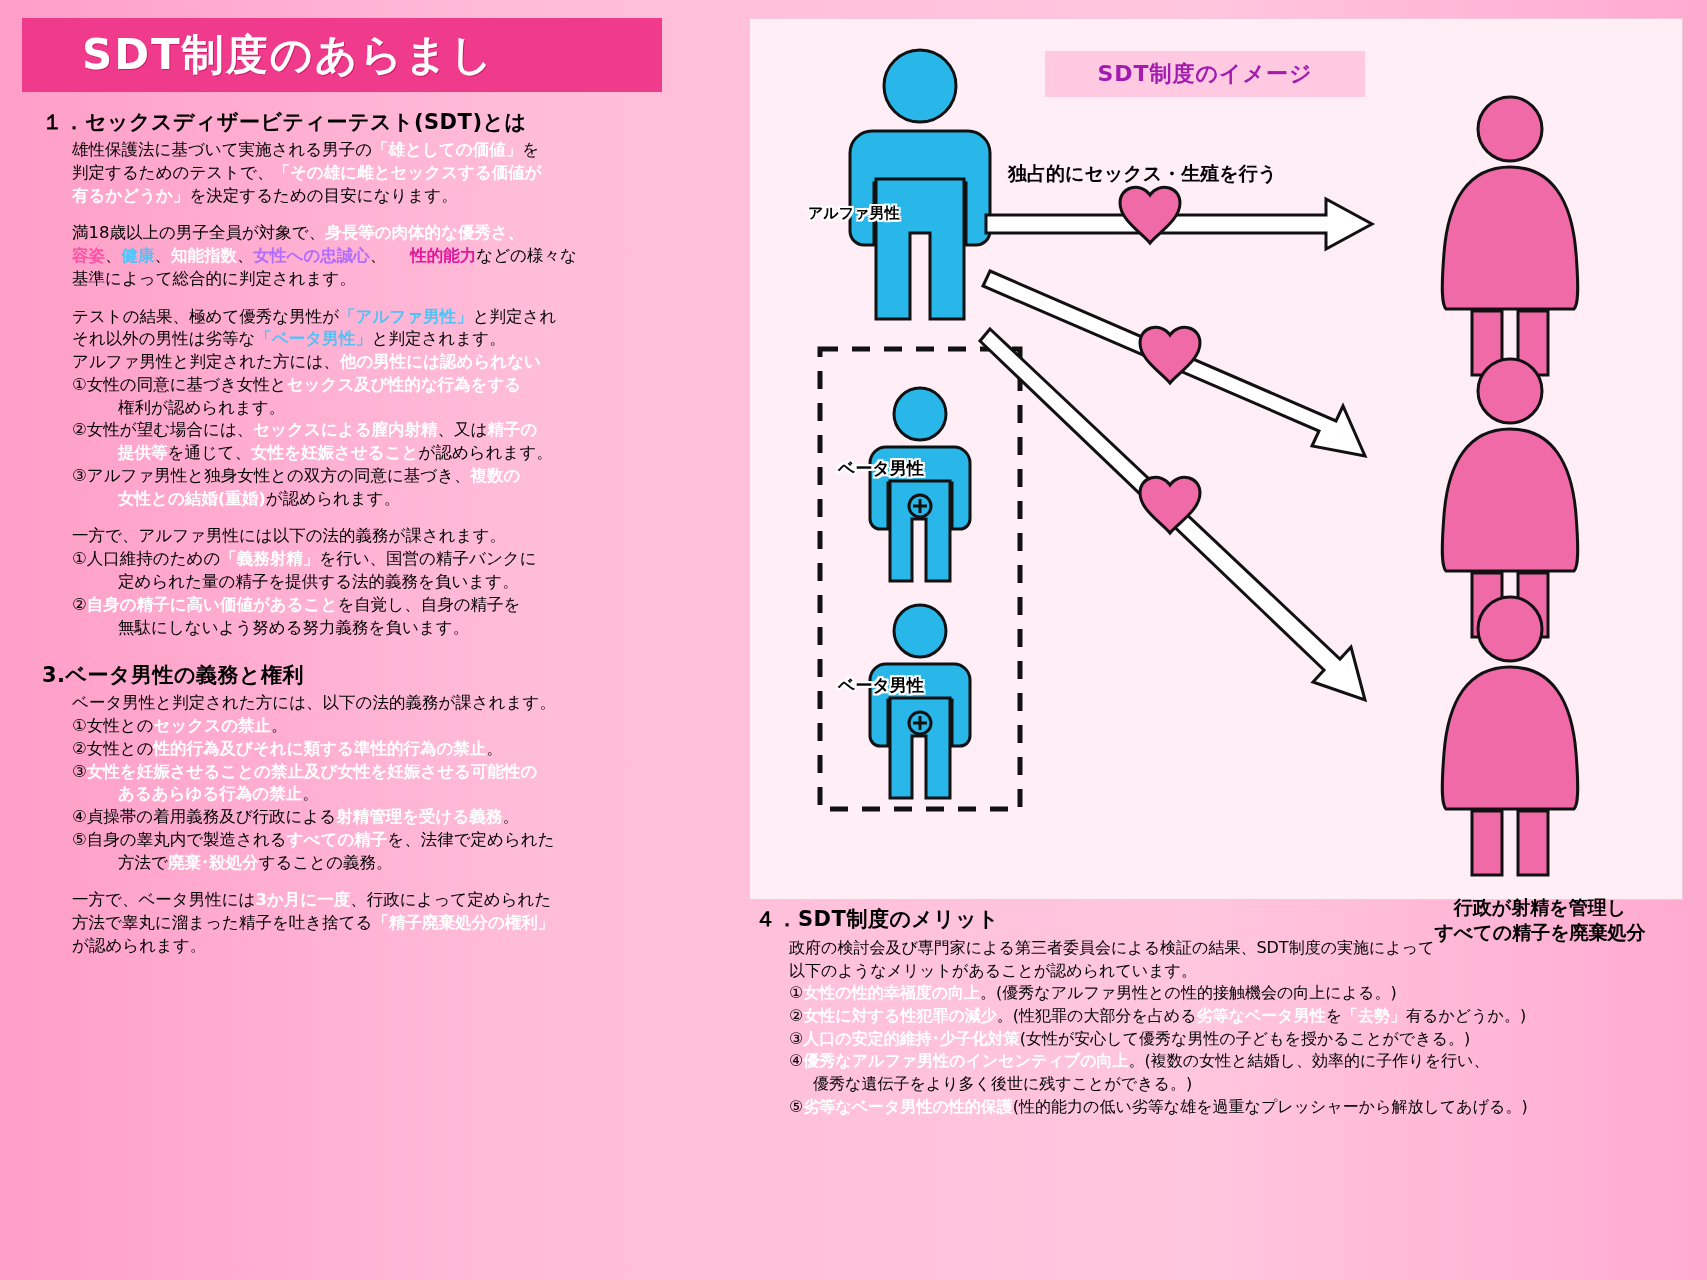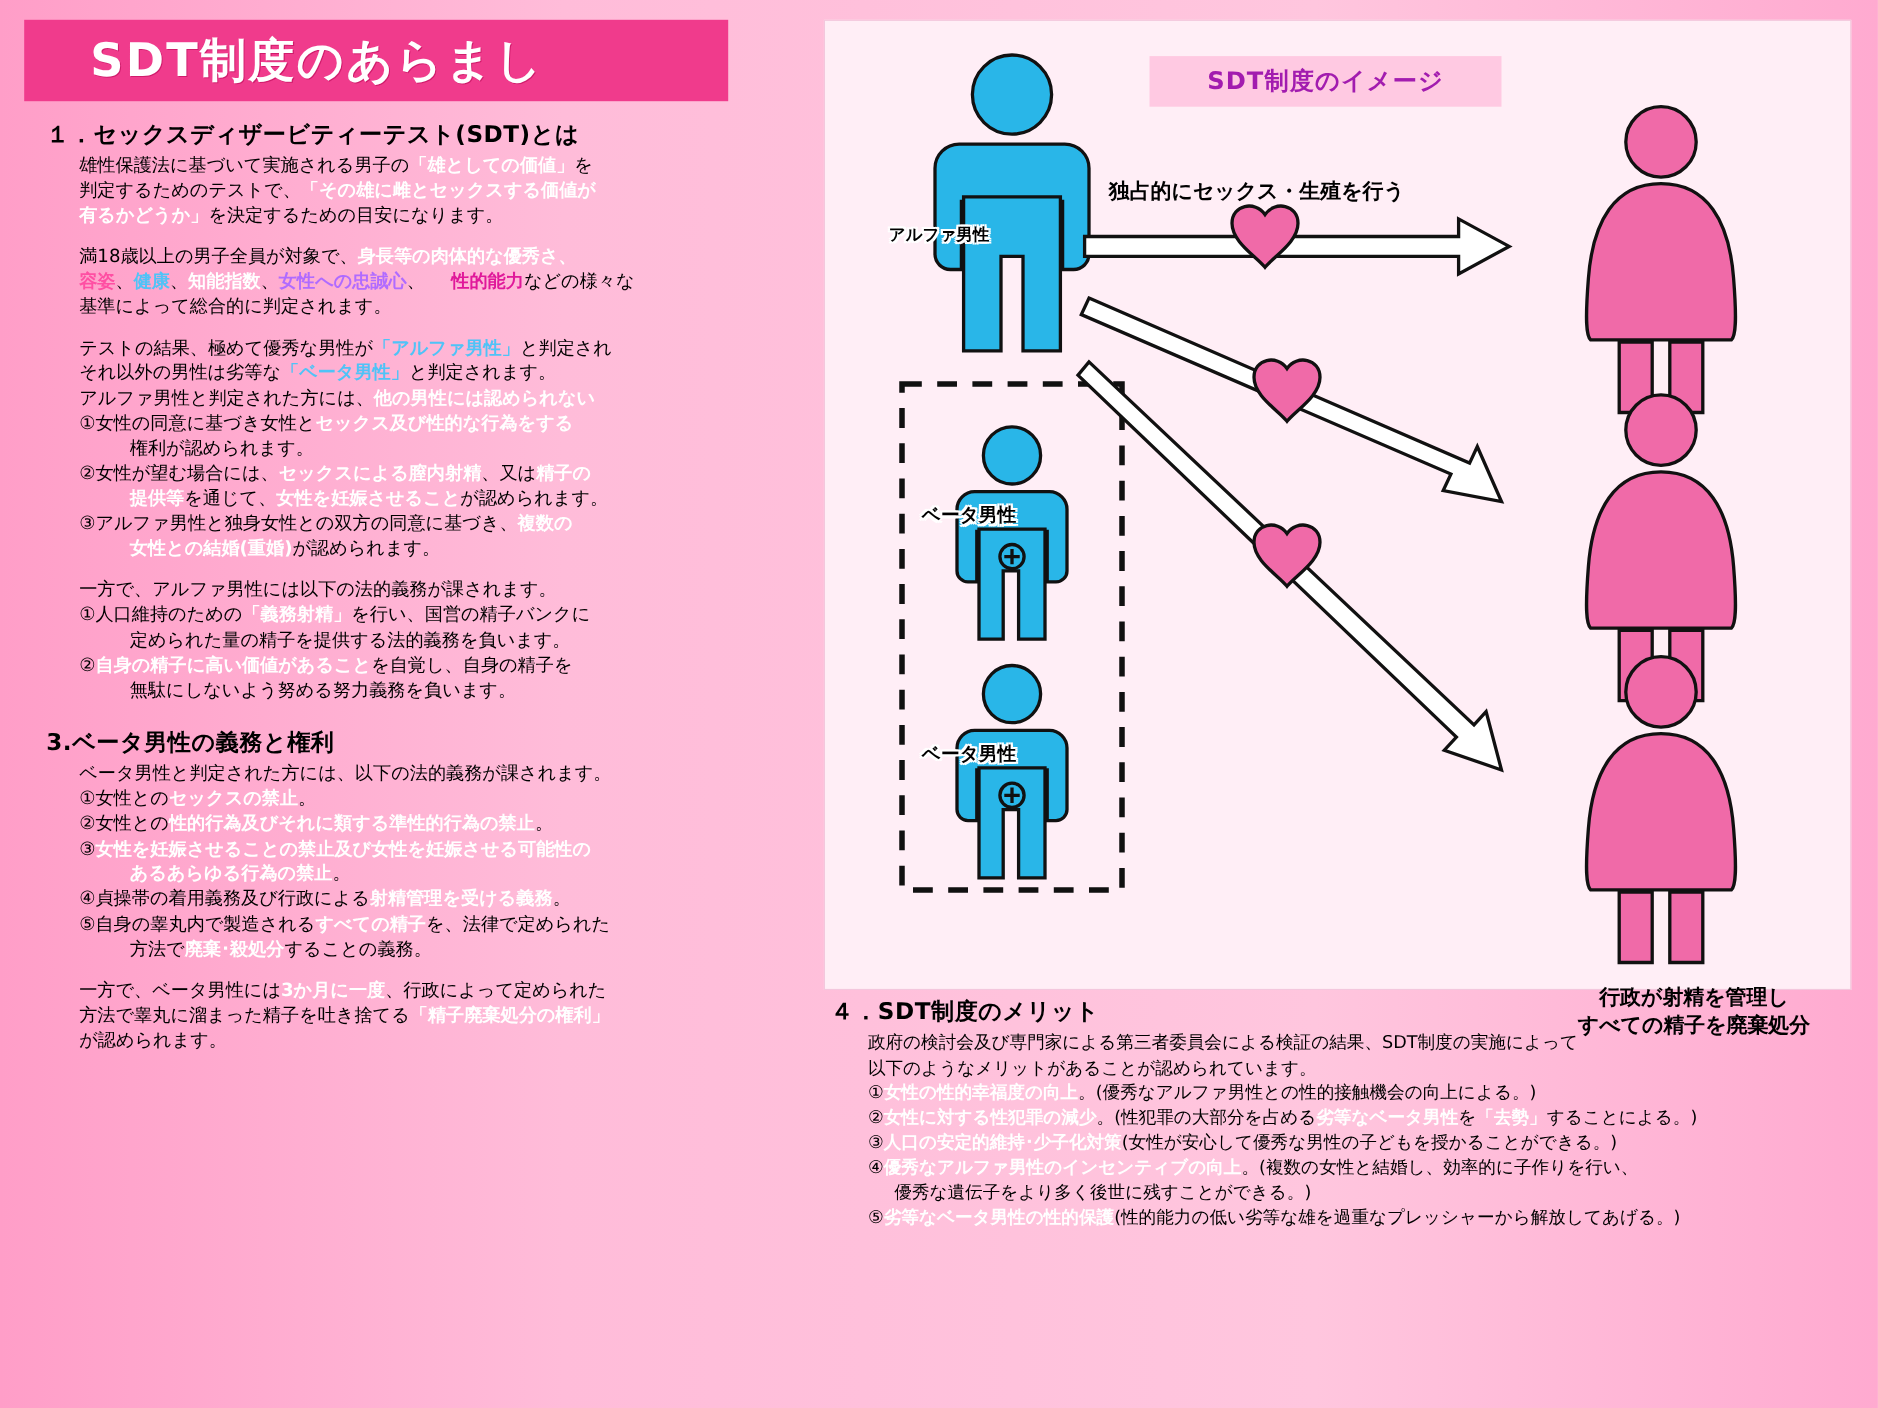--- a/index.html
+++ b/index.html
@@ -248,21 +248,21 @@
       <div>行政が射精を管理し</div>
       <div>すべての精子を廃棄処分</div>
     </div>
 
     <div class="merit">
       <div class="sec-head">４．SDT制度のメリット</div>
       <div class="ind">
         <p>政府の検討会及び専門家による第三者委員会による検証の結果、SDT制度の実施によって</p>
         <p>以下のようなメリットがあることが認められています。</p>
         <p><span>①</span><span class="hl-white">女性の性的幸福度の向上</span><span>。(優秀なアルファ男性との性的接触機会の向上による。)</span></p>
-        <p><span>②</span><span class="hl-white">女性に対する性犯罪の減少</span><span>。(性犯罪の大部分を占める</span><span class="hl-white">劣等なベータ男性</span><span>を</span><span class="hl-white">「去勢」</span><span>することによる。)</span></p>
+        <p><span>②</span><span class="hl-white">女性に対する性犯罪の減少</span><span>。(性犯罪の大部分を占める</span><span class="hl-white">劣等なベータ男性</span><span>を</span><span class="hl-white">「去勢」</span><span>有るかどうか。)</span></p>
         <p><span>③</span><span class="hl-white">人口の安定的維持･少子化対策</span><span>(女性が安心して優秀な男性の子どもを授かることができる。)</span></p>
         <p><span>④</span><span class="hl-white">優秀なアルファ男性のインセンティブの向上</span><span>。(複数の女性と結婚し、効率的に子作りを行い、</span></p>
         <p style="padding-left:24px;">優秀な遺伝子をより多く後世に残すことができる。)</p>
         <p><span>⑤</span><span class="hl-white">劣等なベータ男性の性的保護</span><span>(性的能力の低い劣等な雄を過重なプレッシャーから解放してあげる。)</span></p>
       </div>
     </div>
 
   </div>
 </div>
 

